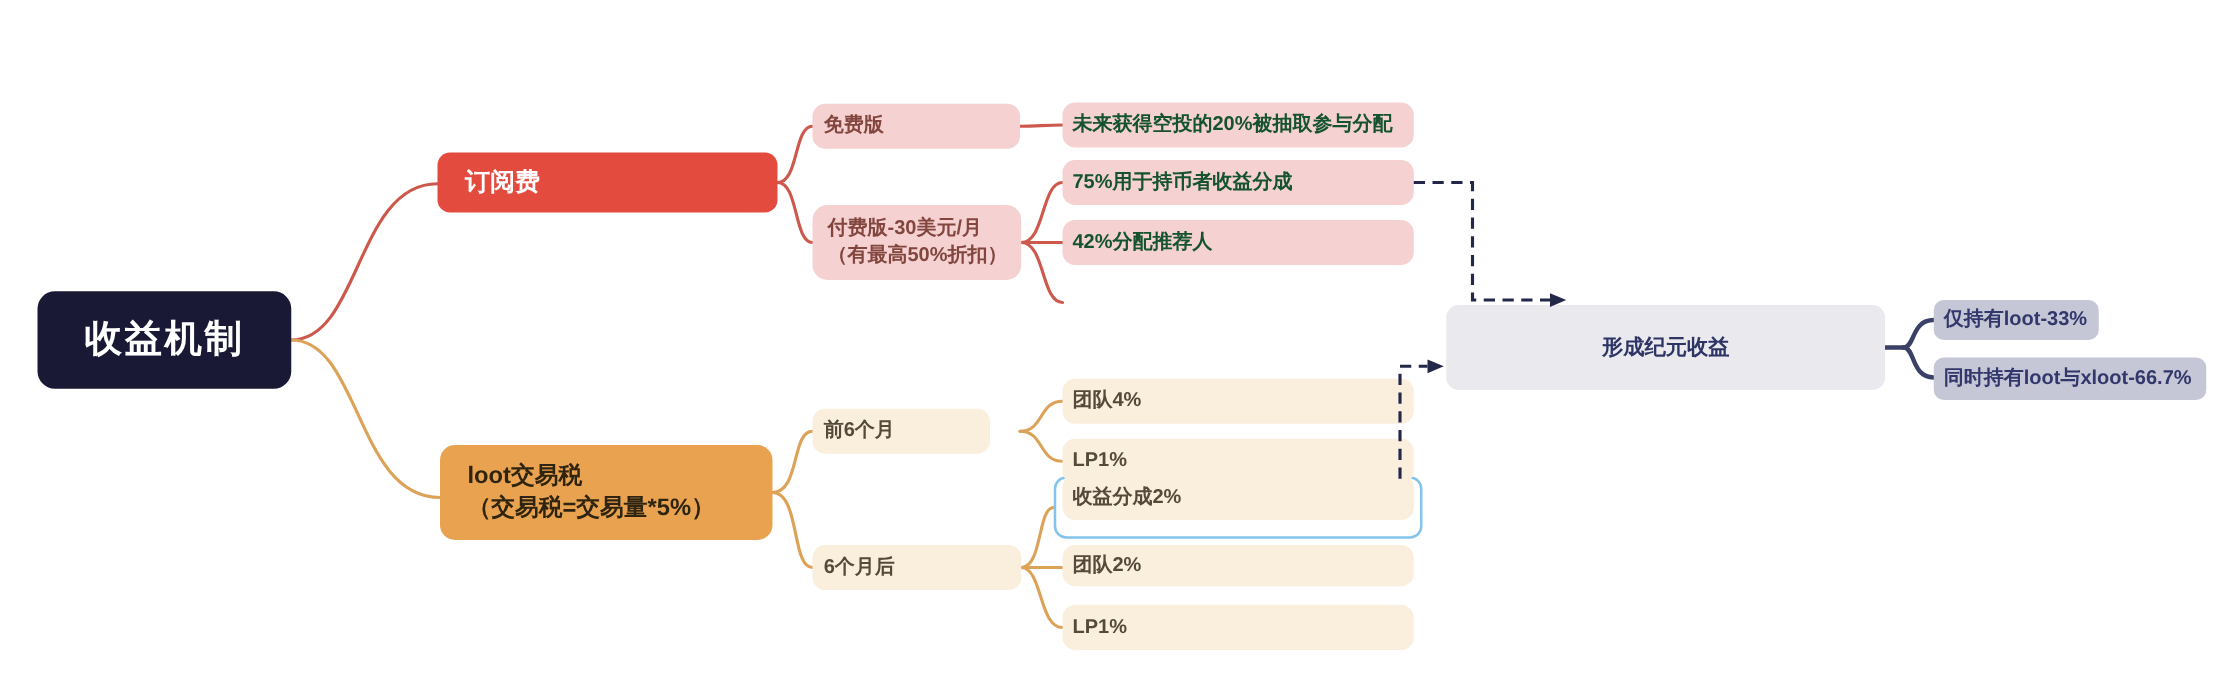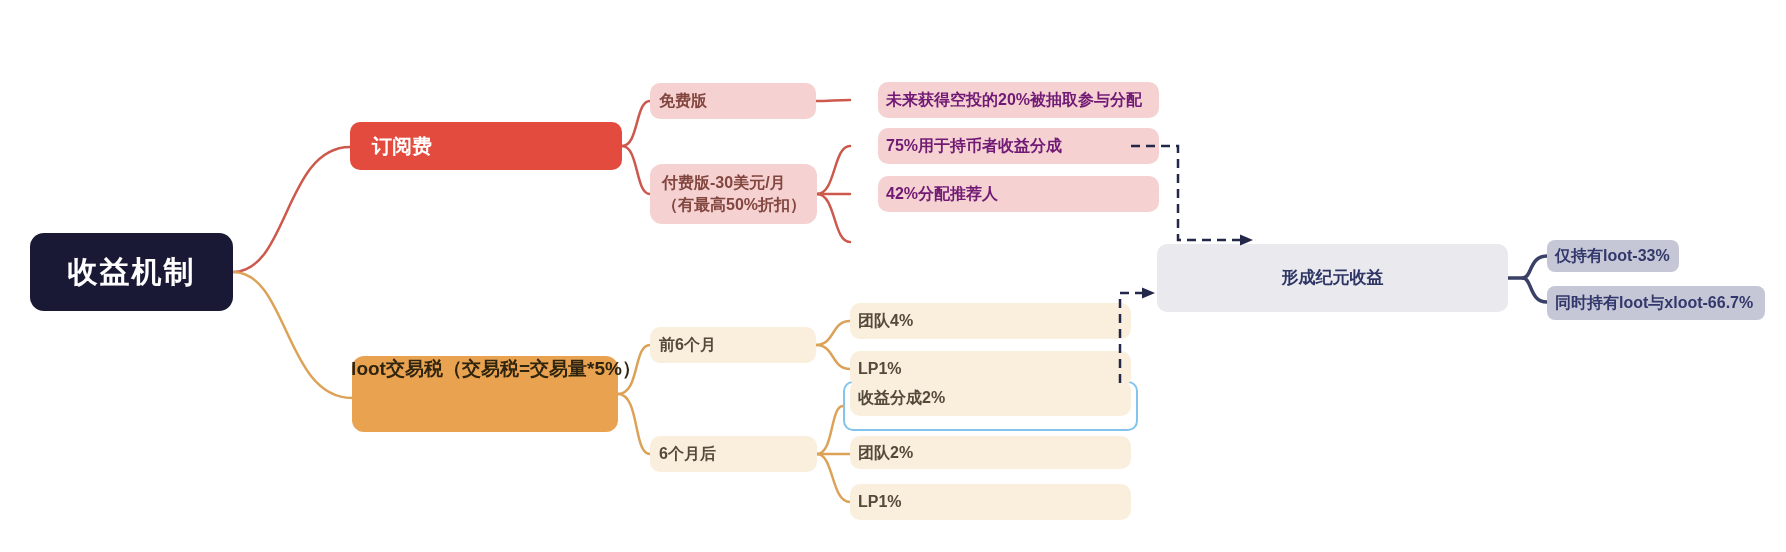--- a/index.html
+++ b/index.html
@@ -13,23 +13,23 @@
     position:absolute;z-index:2;display:flex;align-items:center;box-sizing:border-box;
     font-weight:700;border-radius:10px;white-space:nowrap;line-height:1.35;
   }
   .nd .lbl{display:block;}
   .nd-root{background:#191935;color:#ffffff;border-radius:14px;font-size:30px;
     justify-content:center;letter-spacing:2px;}
   .nd-sub{background:#e34b3e;color:#ffffff;font-size:20px;padding-left:22px;}
   .nd-pinkgrp{background:#f5d1d1;color:#82463f;font-size:16px;padding-left:9px;}
   .nd-pinkgrp2{background:#f5d1d1;color:#82463f;font-size:16px;border-radius:12px;
     padding-left:12px;flex-direction:column;align-items:flex-start;justify-content:center;}
-  .nd-pink{background:#f5d1d1;color:#701a75;font-size:16px;padding-left:8px;margin-left:28px;}
+  .nd-pink{background:#f5d1d1;color:#14532d;font-size:16px;padding-left:8px;}
   .nd-loot{background:#e9a350;color:#2f2410;font-size:19px;border-radius:12px;
-    padding-left:22px;flex-direction:row;align-items:flex-start;justify-content:center;}
+    padding-left:22px;flex-direction:column;align-items:flex-start;justify-content:center;}
   .nd-creamgrp{background:#faeedd;color:#554a3a;font-size:16px;padding-left:9px;}
   .nd-cream{background:#faeedd;color:#554a3a;font-size:16px;padding-left:8px;}
   .nd-epoch{background:#e9e9ee;color:#2e3565;font-size:17px;flex-direction:column;
     align-items:center;justify-content:center;}
   .nd-holder{background:#c6c7d6;color:#32386b;font-size:16px;padding-left:8px;border-radius:8px;}
   .sel-ring{position:absolute;z-index:1;box-sizing:border-box;border:2px solid #83c3ec;
     border-radius:10px;background:transparent;}
 </style>
 </head>
 <body>
@@ -91,21 +91,21 @@
   <div class="nd nd-pink" style="left:850px;top:176px;width:281px;height:36px;">
     <span class="lbl">42%分配推荐人</span>
   </div>
 
 
   <div class="nd nd-loot" style="left:352px;top:356px;width:266px;height:76px;">
     <span class="lbl">loot交易税</span>
     <span class="lbl">（交易税=交易量*5%）</span>
   </div>
 
-  <div class="nd nd-creamgrp" style="left:650px;top:327px;width:166px;height:36px;align-items:center;">
+  <div class="nd nd-creamgrp" style="left:650px;top:327px;width:142px;height:36px;align-items:center;">
     <span class="lbl">前6个月</span>
   </div>
 
   <div class="nd nd-cream" style="left:850px;top:303px;width:281px;height:36px;">
     <span class="lbl">团队4%</span>
   </div>
 
   <div class="nd nd-cream" style="left:850px;top:351px;width:281px;height:36px;">
     <span class="lbl">LP1%</span>
   </div>

